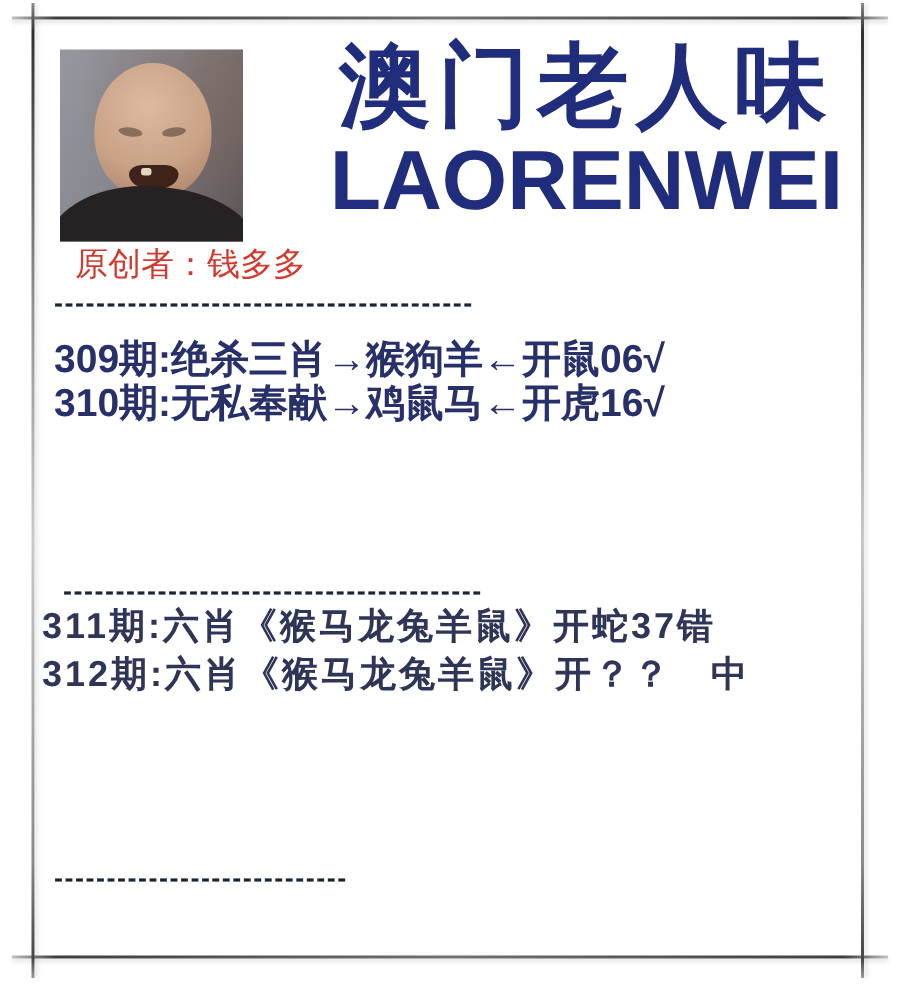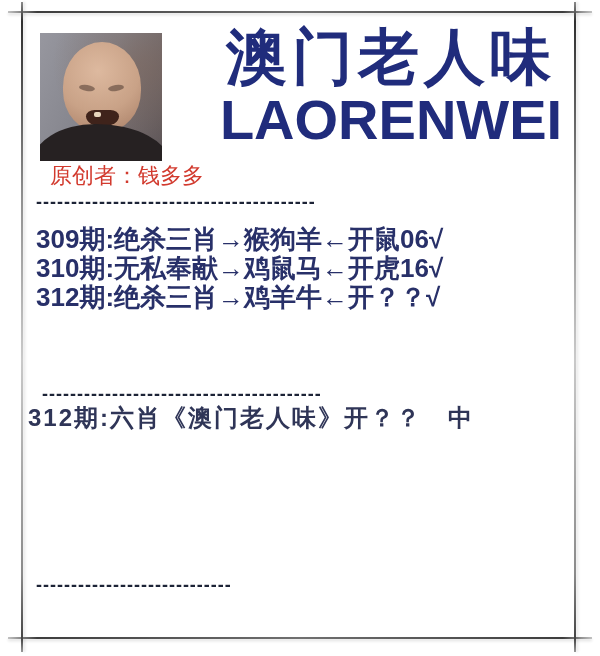--- a/index.html
+++ b/index.html
@@ -91,25 +91,25 @@
   <div class="title-cn">澳门老人味</div>
   <div class="title-en">LAORENWEI</div>
 
   <div class="creator">原创者：钱多多</div>
 
   <div class="dash s1">----------------------------------------</div>
 
   <div class="sanxiao">
     <div class="line">309期:绝杀三肖→猴狗羊←开鼠06√</div>
     <div class="line">310期:无私奉献→鸡鼠马←开虎16√</div>
-    <div class="line">312期:绝杀三肖→鸡羊牛←开？？√</div>
   </div>
 
   <div class="dash s2">----------------------------------------</div>
 
   <div class="liuxiao">
-    <div class="line">312期:六肖《澳门老人味》开？？　中</div>
+    <div class="line">311期:六肖《猴马龙兔羊鼠》开蛇37错</div>
+    <div class="line">312期:六肖《猴马龙兔羊鼠》开？？　中</div>
   </div>
 
   <div class="dash s3">----------------------------</div>
 
 
 </div>
 
 </body></html>

